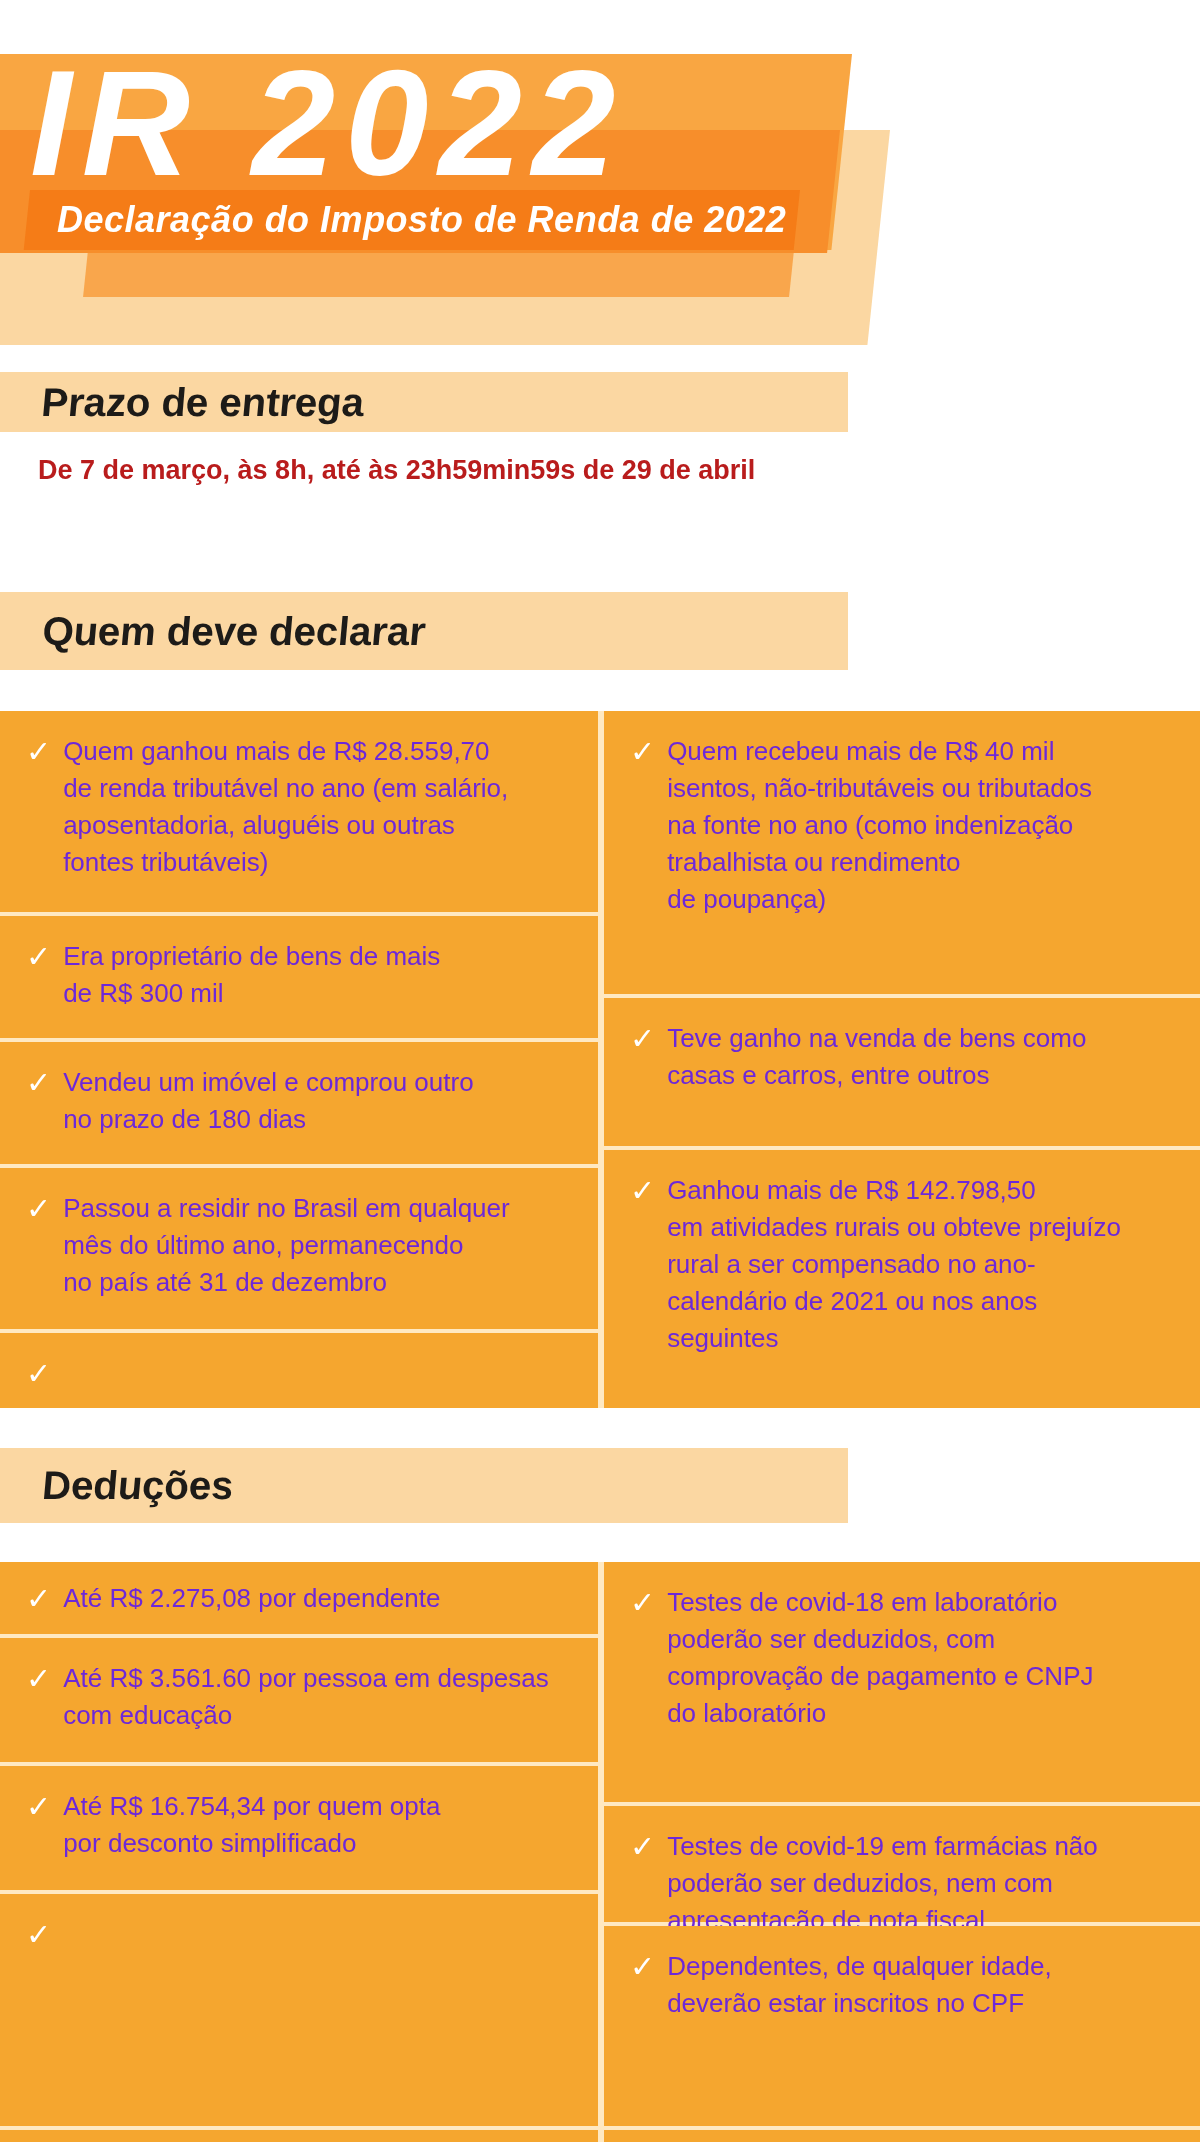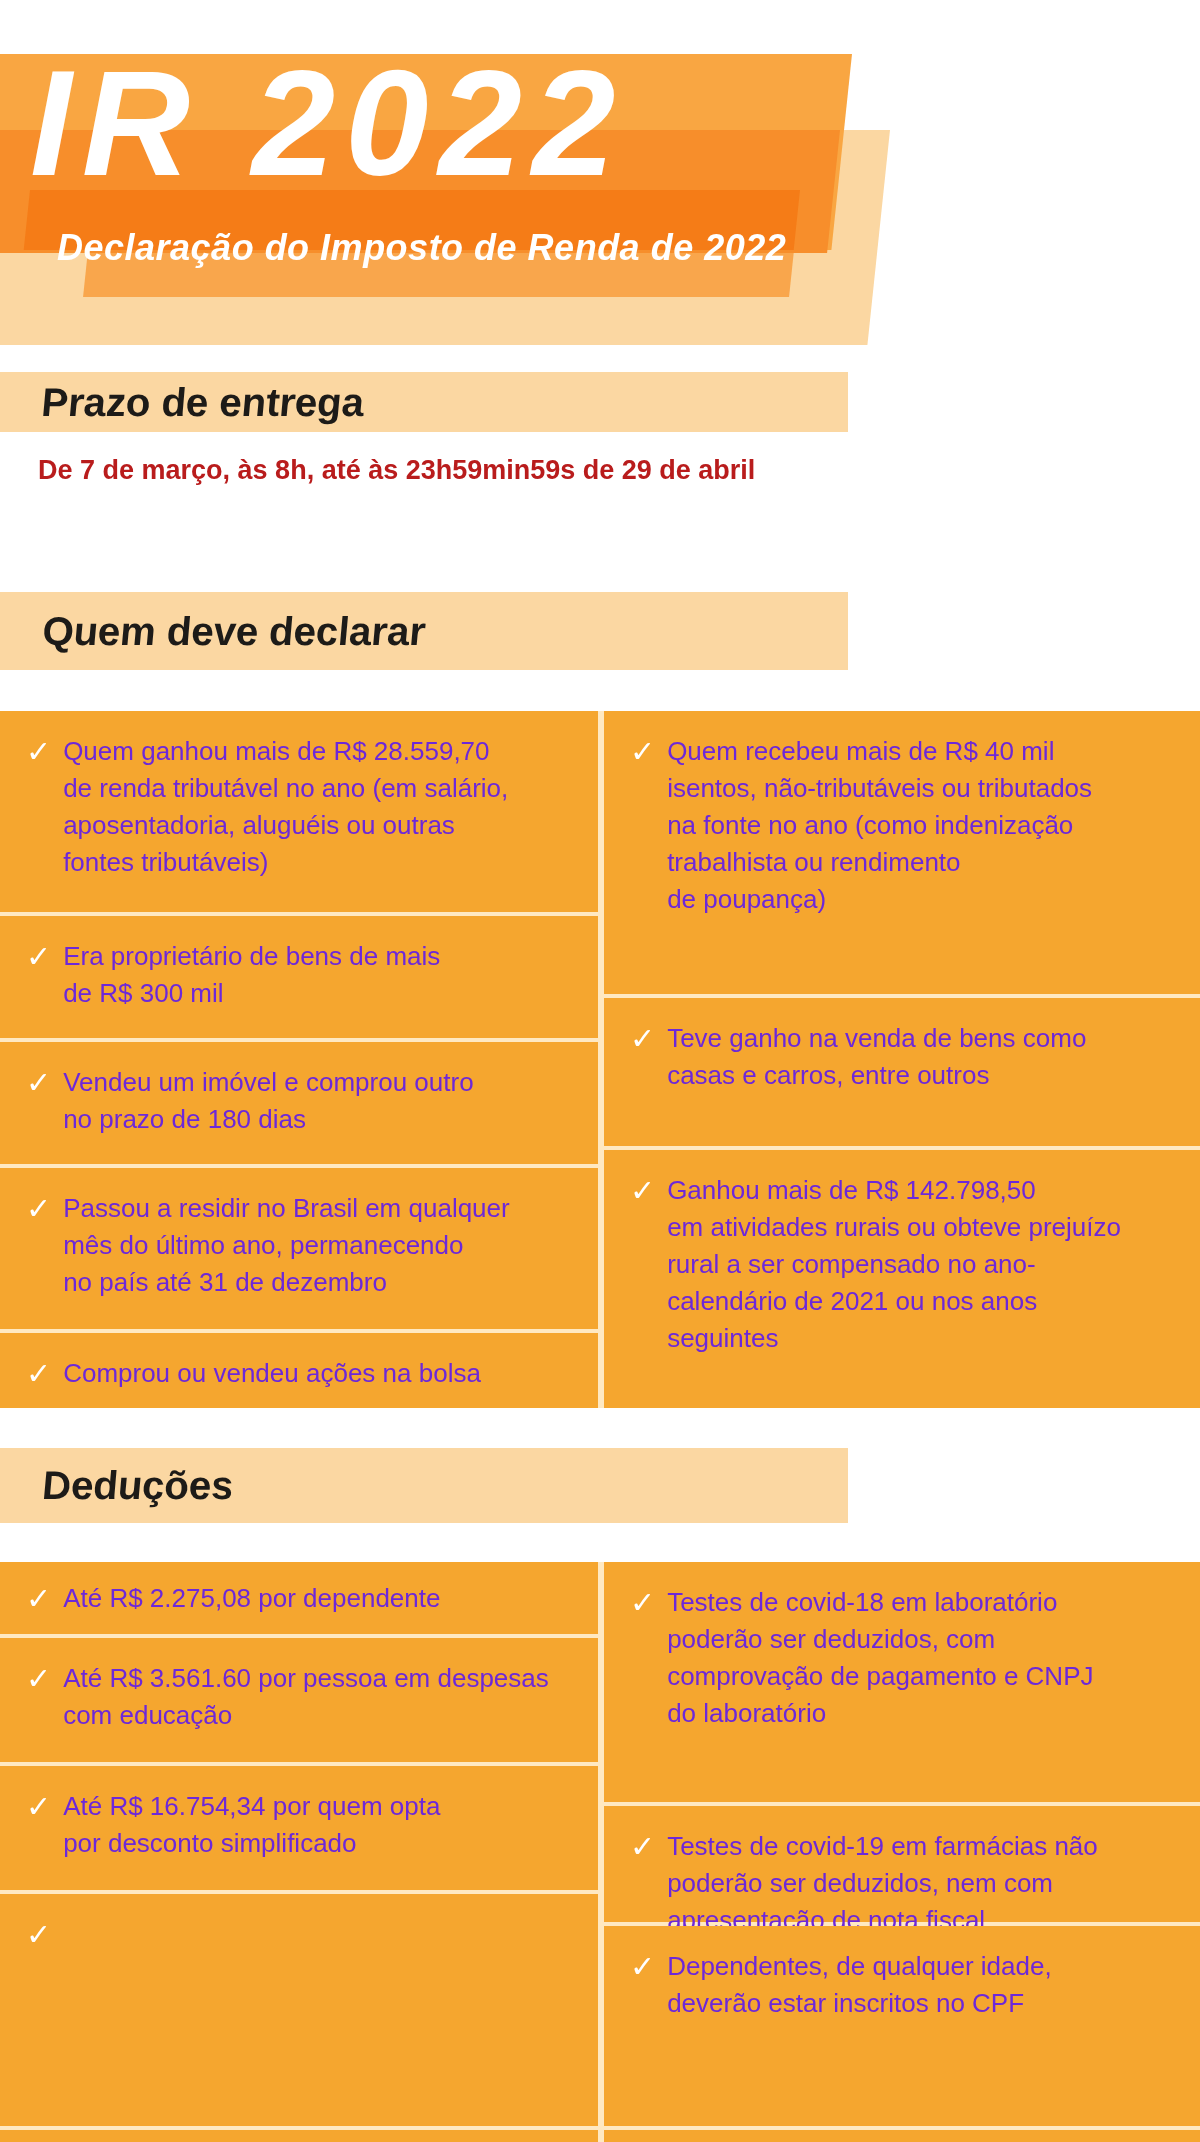--- a/index.html
+++ b/index.html
@@ -12,21 +12,21 @@
   .s-peach   {left:-40px;top:130px;width:930px;height:215px;background:#fbd7a2;}
   .s-orange  {left:-40px;top:54px; width:892px;height:196px;background:#f9a642;}
   .s-bump    {left:88px; top:250px;width:706px;height:47px; background:#f9a64c;}
   .s-mid     {left:-40px;top:130px;width:880px;height:123px;background:#f78e2b;}
   .s-dark    {left:30px; top:190px;width:770px;height:60px; background:#f57c17;}
 
   .ir-title{position:absolute;left:30px;top:48px;margin:0;
             font-size:150px;line-height:150px;font-weight:bold;font-style:italic;
             letter-spacing:10px;color:#ffffff;}
   .ir-subtitle{position:absolute;left:57px;top:190px;height:60px;display:flex;align-items:center;
-            font-size:36px;font-weight:bold;font-style:italic;color:#ffffff;letter-spacing:.5px;margin-top:28px;}
+            font-size:36px;font-weight:bold;font-style:italic;color:#ffffff;letter-spacing:.5px;}
 
   
   .band{position:absolute;left:-40px;width:888px;background:#fbd7a2;}
   .band-inner{transform:skewX(6deg);transform-origin:0 0;height:100%;
               display:flex;align-items:center;padding-left:78px;box-sizing:border-box;}
   .band-title{font-size:40px;font-weight:bold;font-style:italic;color:#1d1b18;margin:0;}
   .band-prazo{top:372px;height:60px;}
   .band-quem {top:592px;height:78px;}
   .band-ded  {top:1448px;height:75px;}
 
@@ -97,21 +97,20 @@
 no prazo de 180 dias</p>
       </div>
       <div class="cell" style="height:165px">
         <span class="check">✓</span>
         <p class="cell-text">Passou a residir no Brasil em qualquer
 mês do último ano, permanecendo
 no país até 31 de dezembro</p>
       </div>
       <div class="cell last" style="height:75px">
         <span class="check">✓</span>
-        <p class="cell-text">Comprou ou vendeu ações na bolsa</p>
       </div>
     </div>
     <div class="col-gap"></div>
     <div class="col col-right">
       <div class="cell" style="height:287px">
         <span class="check">✓</span>
         <p class="cell-text">Quem recebeu mais de R$ 40 mil
 isentos, não-tributáveis ou tributados
 na fonte no ano (como indenização
 trabalhista ou rendimento

